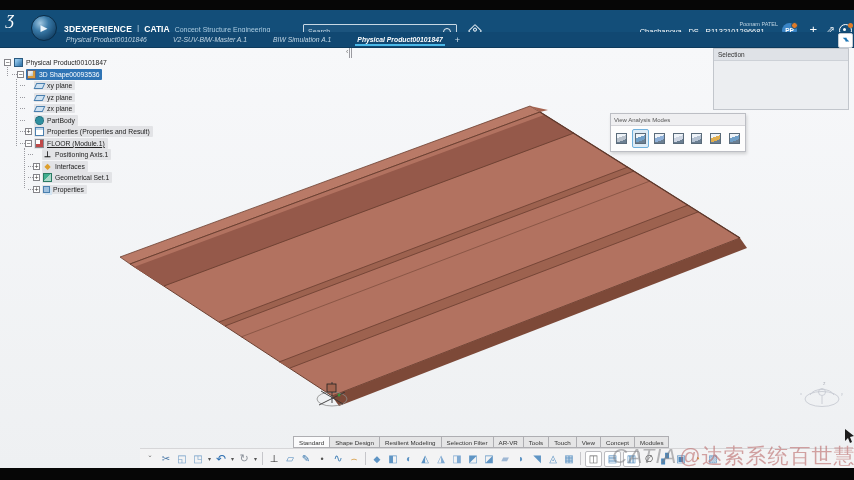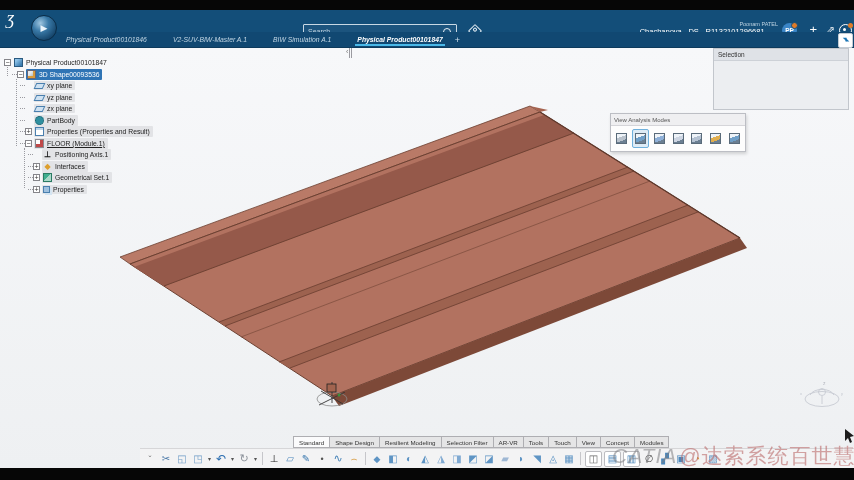--- a/index.html
+++ b/index.html
@@ -145,20 +145,26 @@
     <circle cx="0" cy="-7" r="3.5"></circle>
     <line x1="0" y1="-3" x2="0" y2="5"></line>
     <text x="1" y="-14" font-size="5" fill="#b4b8c0" stroke="none">z</text>
     <text x="-22" y="-4" font-size="4" fill="#c4c8d0" stroke="none">x</text>
     <text x="19" y="-4" font-size="4" fill="#c4c8d0" stroke="none">y</text>
   </g>
   <polygon points="845,429 845,441 848,438 850,443 852,442 850,437 854,436" fill="#1c1c1c"></polygon>
 </svg>
 
 <div class="appbar">
+  <div class="brandwrap">
+    <span class="brand">3DEXPERIENCE</span>
+    <span class="pipe">|</span>
+    <span class="appname">CATIA</span>
+    <span class="subtitle">Concept Structure Engineering</span>
+  </div>
   <div class="searchbox">
     <input placeholder="Search" style="">
     <span class="mag"></span>
   </div>
   <span class="tagicon"></span>
   <div class="userblock">
     <div class="username">Poonam PATEL</div>
     <div class="space"><span>Chachapoya - DS - R1132101296681...</span>
       <span class="caret">⌄</span></div>
   </div>

